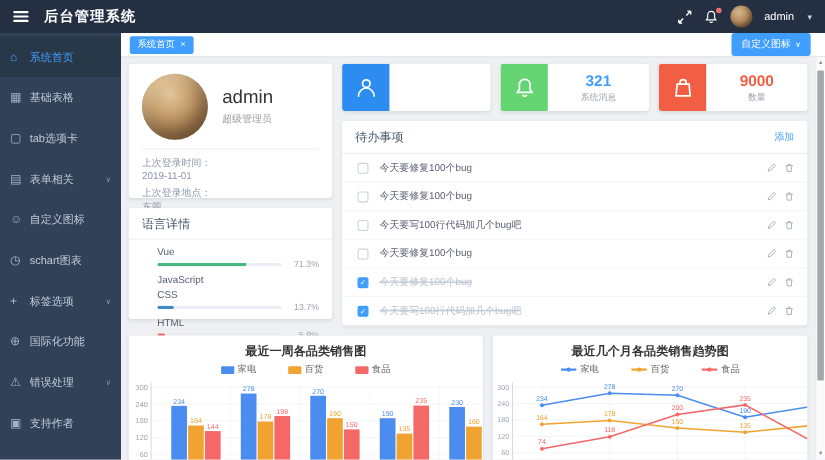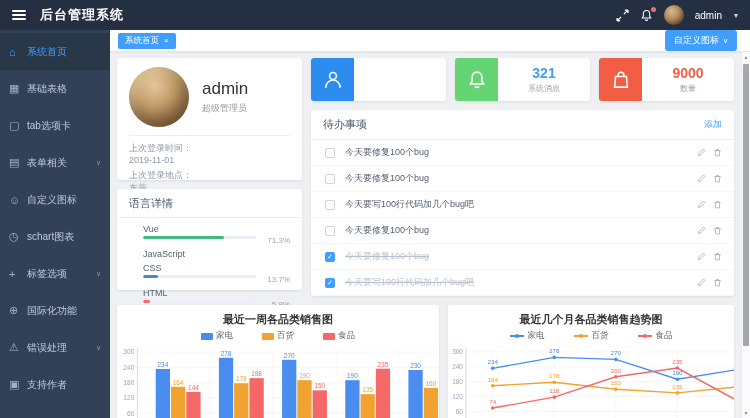--- a/index.html
+++ b/index.html
@@ -52,21 +52,21 @@
   .hr { height:1px; background:#eee; margin:8px 0 6px; }
   .profile-row { display:flex; font-size:9px; color:#8c98a8; margin-top:4px;flex-direction:column; }
   .profile-row .pl { width:52%; }
   .profile-row .pv { color:#8c98a8; }
 
   .langs { height:101px; }
   .panel-title { font-size:11px; color:#475669; padding:7px 12px 6px; border-bottom:1px solid #f0f0f0; }
   .lang-body { padding:6px 12px 0; }
   .lang-row { margin-bottom:4px;margin-left:14px; }
   .lang-name { font-size:9px; color:#556070; margin-bottom:2px; }
-  .lang-line { display:flex; }
+  .lang-line { display:flex; align-items:center; }
   .lang-track { flex:1; height:3px; background:#ebeef5; border-radius:2px; overflow:hidden; }
   .lang-fill { height:3px; border-radius:2px; }
   .lang-pct { width:34px; text-align:right; font-size:8px; color:#9aa5b1; }
 
   .right-col { display:flex; flex-direction:column; gap:9px; }
   .stats { display:flex; gap:9px; }
   .stat-card { flex:1; height:43px; background:#fff; border-radius:3px; box-shadow:0 1px 3px rgba(0,0,0,.08); display:flex; overflow:hidden; }
   .stat-ico { width:43px; display:flex; align-items:center; justify-content:center; flex-shrink:0; }
   .stat-info { flex:1; display:flex; flex-direction:column; align-items:center; justify-content:center; }
   .stat-val { font-size:14px; font-weight:bold; }

